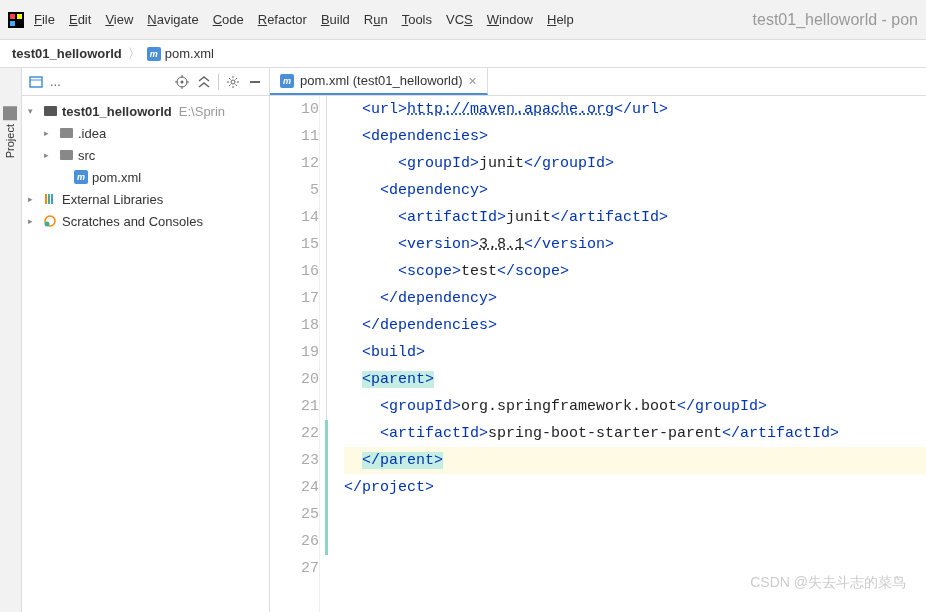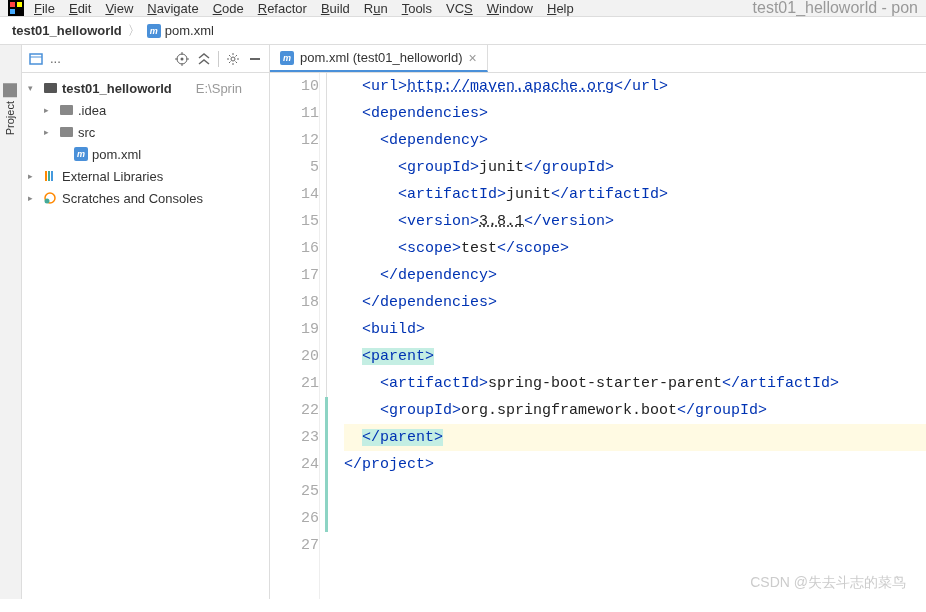--- a/index.html
+++ b/index.html
@@ -1,18 +1,18 @@
 <!DOCTYPE html>
 <html><head>
   <meta charset="utf-8">
   <style>
     * { margin: 0; padding: 0; box-sizing: border-box; }
     body { font-family: "Segoe UI", Arial, sans-serif; font-size: 13px; color: #333; background: #fff; overflow: hidden; width: 926px; height: 612px; }
     
-    .menubar { display: flex; align-items: center; height: 17px; padding: 0 8px; background: #f2f2f2; border-bottom: 1px solid #ddd; }
+    .menubar { display: flex; align-items: center; height: 40px; padding: 0 8px; background: #f2f2f2; border-bottom: 1px solid #ddd; }
     .app-icon { width: 16px; height: 16px; margin-right: 10px; display: flex; align-items: center; }
     .menu-items { display: flex; gap: 14px; flex: 1; }
     .menu-item { cursor: pointer; }
     .menu-item u { text-decoration: underline; }
     .window-title { color: #999; font-size: 16px; }
     
     .breadcrumb { display: flex; align-items: center; height: 28px; padding: 0 12px; background: #fff; border-bottom: 1px solid #ddd; font-size: 13px; }
     .breadcrumb-item { display: flex; align-items: center; gap: 4px; font-weight: bold; }
     .breadcrumb-sep { margin: 0 6px; color: #aaa; }
     .m-icon { width: 14px; height: 14px; background: #4a90d9; border-radius: 2px; color: #fff; font-size: 9px; font-weight: bold; display: inline-flex; align-items: center; justify-content: center; font-style: italic; }
@@ -30,21 +30,21 @@
     .toolbar-sep { width: 1px; height: 16px; background: #ccc; }
     .toolbar-right { margin-left: auto; display: flex; gap: 6px; align-items: center; }
     
     .tree { padding: 4px 0; font-size: 13px; }
     .tree-node { display: flex; align-items: center; height: 22px; padding-left: 6px; cursor: pointer; gap: 4px; white-space: nowrap; overflow: hidden; }
     .tree-arrow { width: 10px; font-size: 9px; color: #888; }
     .tree-icon { width: 16px; height: 16px; display: inline-flex; align-items: center; justify-content: center; }
     .folder-icon { background: #888; width: 13px; height: 10px; border-radius: 1px; }
     .folder-icon.dark { background: #555; }
     .tree-label { }
-    .tree-path { color: #999; margin-left: 20px; }
+    .tree-path { color: #999; margin-left: 3px; }
     .tree-node.d1 { padding-left: 22px; }
     .tree-node.d2 { padding-left: 38px; }
     .lib-icon svg, .scratch-icon svg { width: 14px; height: 14px; }
     
     .editor-area { flex: 1; display: flex; flex-direction: column; overflow: hidden; }
     .tab-bar { display: flex; height: 28px; border-bottom: 1px solid #ddd; align-items: stretch; }
     .tab { display: flex; align-items: center; padding: 0 10px; gap: 6px; border-right: 1px solid #ddd; background: #fff; border-bottom: 2px solid #4a90d9; cursor: pointer; }
     .tab-close { color: #999; font-size: 14px; cursor: pointer; }
     
     .code-area { display: flex; flex: 1; font-family: "Consolas", "Courier New", monospace; font-size: 15px; overflow: hidden; }
@@ -235,31 +235,31 @@
           <div class="gutter-line">26</div>
           <div class="gutter-line">27</div>
         </div>
       <div class="fold-strip">
         <div class="fold-line" style="top:0;height:324px"></div>
         <div class="fold-line hl" style="top:324px;height:135px"></div>
       </div>
       <div class="code-lines" id="code-lines">
           <div class="code-line">  <span class="tag">&lt;url&gt;</span><span class="link">http://maven.apache.org</span><span class="tag">&lt;/url&gt;</span></div>
           <div class="code-line">  <span class="tag">&lt;dependencies&gt;</span></div>
+          <div class="code-line">      <span class="tag">&lt;groupId&gt;</span><span class="txt">junit</span><span class="tag">&lt;/groupId&gt;</span></div>
           <div class="code-line">    <span class="tag">&lt;dependency&gt;</span></div>
-          <div class="code-line">      <span class="tag">&lt;groupId&gt;</span><span class="txt">junit</span><span class="tag">&lt;/groupId&gt;</span></div>
           <div class="code-line">      <span class="tag">&lt;artifactId&gt;</span><span class="txt">junit</span><span class="tag">&lt;/artifactId&gt;</span></div>
           <div class="code-line">      <span class="tag">&lt;version&gt;</span><span class="val">3.8.1</span><span class="tag">&lt;/version&gt;</span></div>
           <div class="code-line">      <span class="tag">&lt;scope&gt;</span><span class="txt">test</span><span class="tag">&lt;/scope&gt;</span></div>
           <div class="code-line">    <span class="tag">&lt;/dependency&gt;</span></div>
           <div class="code-line">  <span class="tag">&lt;/dependencies&gt;</span></div>
           <div class="code-line">  <span class="tag">&lt;build&gt;</span></div>
           <div class="code-line">  <span class="hl-bg"><span class="tag">&lt;parent&gt;</span></span></div>
+          <div class="code-line">    <span class="tag">&lt;groupId&gt;</span><span class="txt">org.springframework.boot</span><span class="tag">&lt;/groupId&gt;</span></div>
           <div class="code-line">    <span class="tag">&lt;artifactId&gt;</span><span class="txt">spring-boot-starter-parent</span><span class="tag">&lt;/artifactId&gt;</span></div>
-          <div class="code-line">    <span class="tag">&lt;groupId&gt;</span><span class="txt">org.springframework.boot</span><span class="tag">&lt;/groupId&gt;</span></div>
           <div class="code-line current">  <span class="hl-bg"><span class="tag">&lt;/parent&gt;</span></span></div>
           <div class="code-line"><span class="tag">&lt;/project&gt;</span></div>
         </div>
     </div>
   </div>
 </div>
 
 <div class="watermark">CSDN @失去斗志的菜鸟</div>
 
 </body></html>

